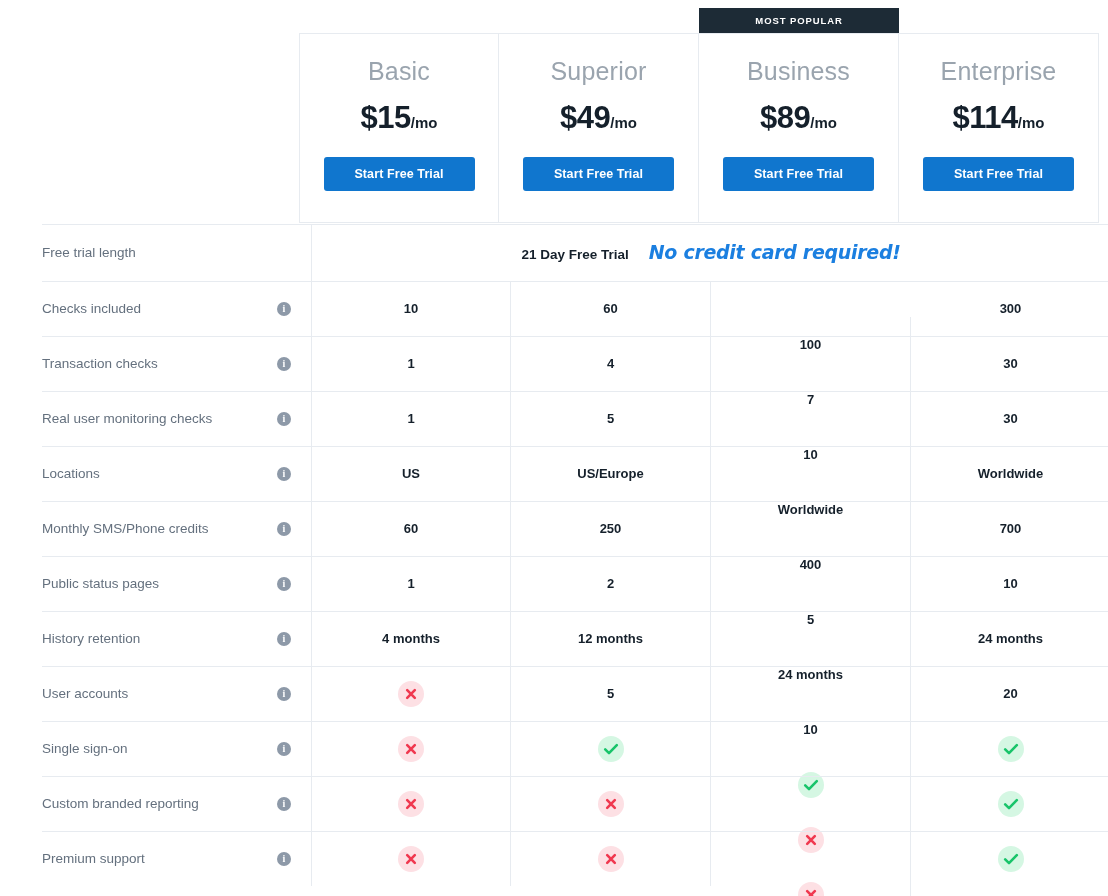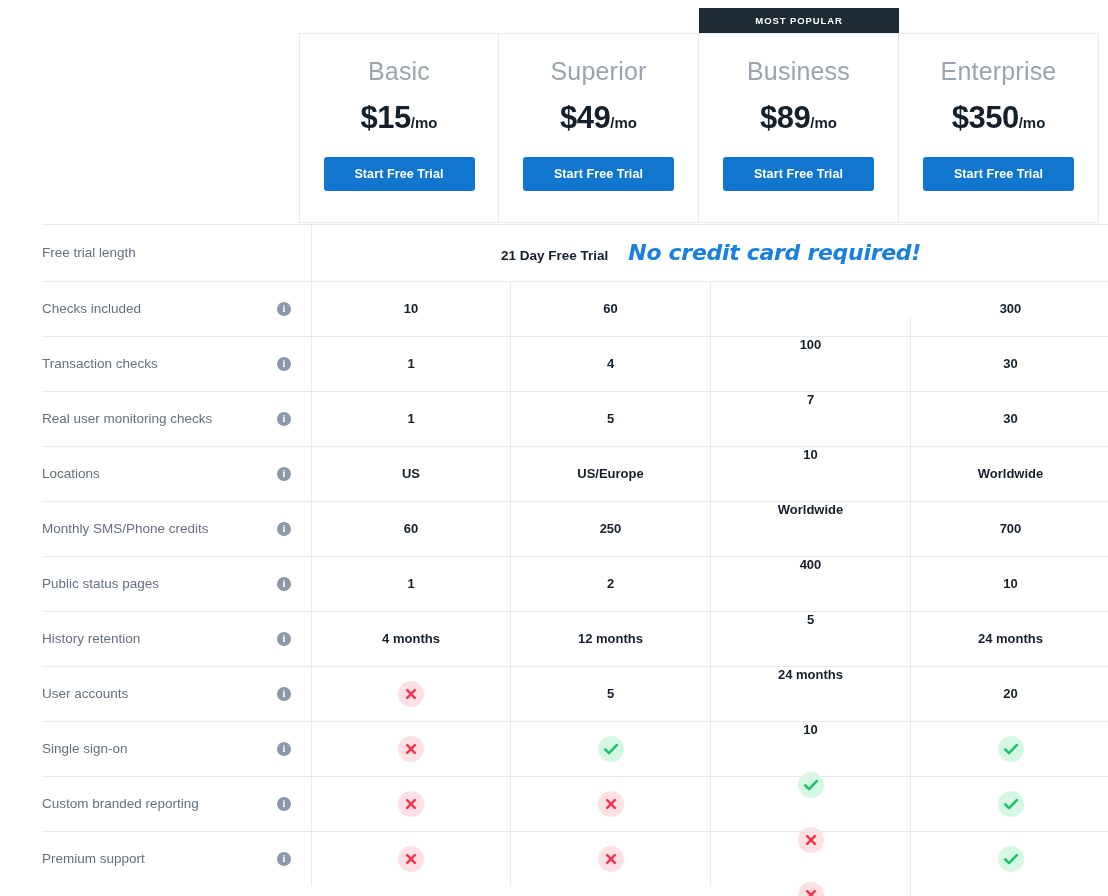--- a/index.html
+++ b/index.html
@@ -206,21 +206,21 @@
     line-height: 57px;
     text-align: center;
     white-space: nowrap;
   }
   .trial-strong {
     font-size: 13.5px;
     font-weight: bold;
     color: #15202b;
   }
   .trial-script {
-    font-size: 22px;
+    font-size: 19px;
     font-style: italic;
     font-weight: bold;
     color: #1b7fe0;
     font-family: "DejaVu Sans", sans-serif;
     margin-left: 20px;
     letter-spacing: -0.3px;
   }
 
   
   .badge {
@@ -257,21 +257,21 @@
     </div>
 
     <div class="plan-card c2">
       <div class="plan-name">Business</div>
       <div class="plan-price"><span>$89</span><span class="per">/mo</span></div>
       <button class="trial-btn">Start Free Trial</button>
     </div>
 
     <div class="plan-card c3">
       <div class="plan-name">Enterprise</div>
-      <div class="plan-price"><span>$350</span><span class="per">/mo</span></div>
+      <div class="plan-price"><span>$114</span><span class="per">/mo</span></div>
       <button class="trial-btn">Start Free Trial</button>
     </div>
   </div>
 
   <div class="feature-table">
 
     <div class="trialrow">
       <div class="rowline"></div>
       <div class="flabel" style="line-height:57px;">Free trial length</div>
       <div class="span-cell">

